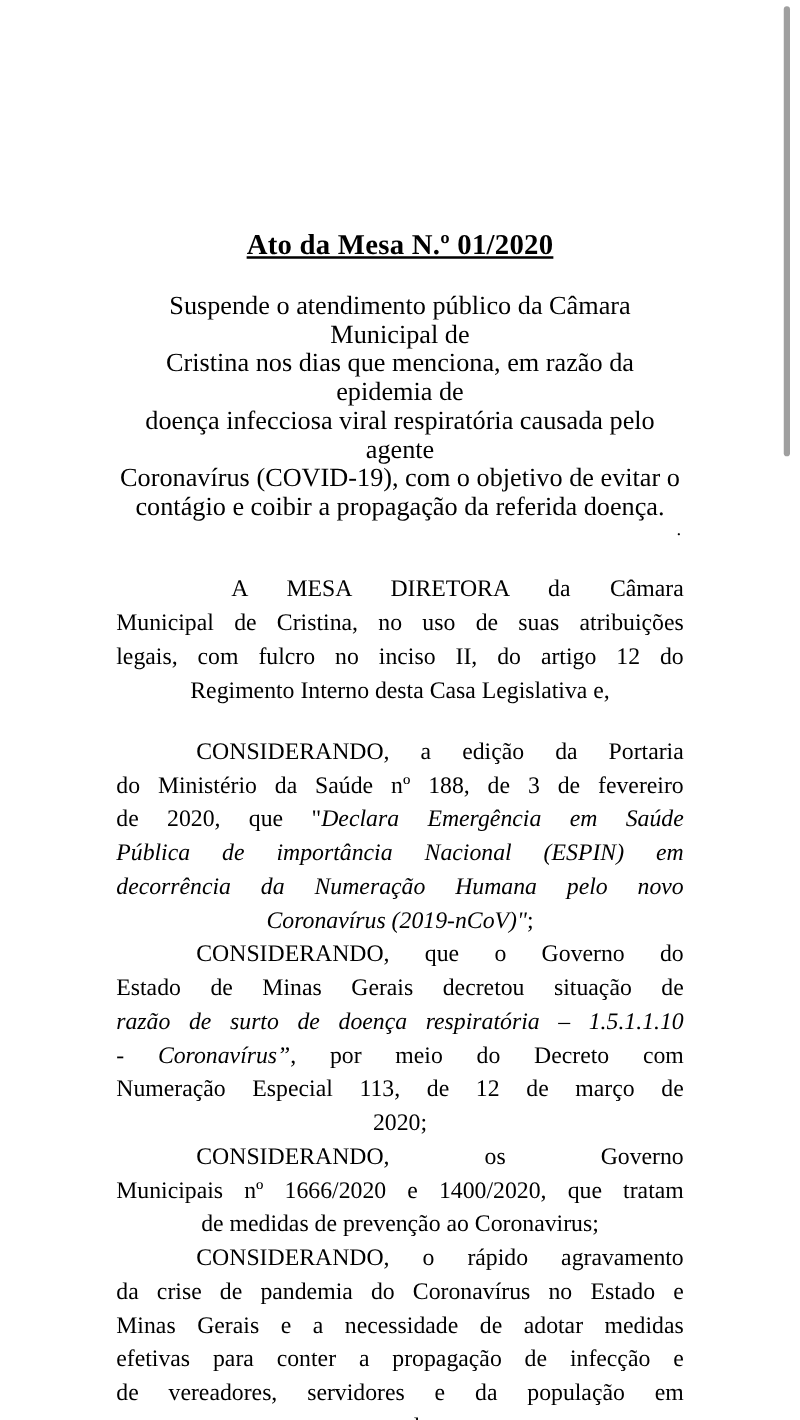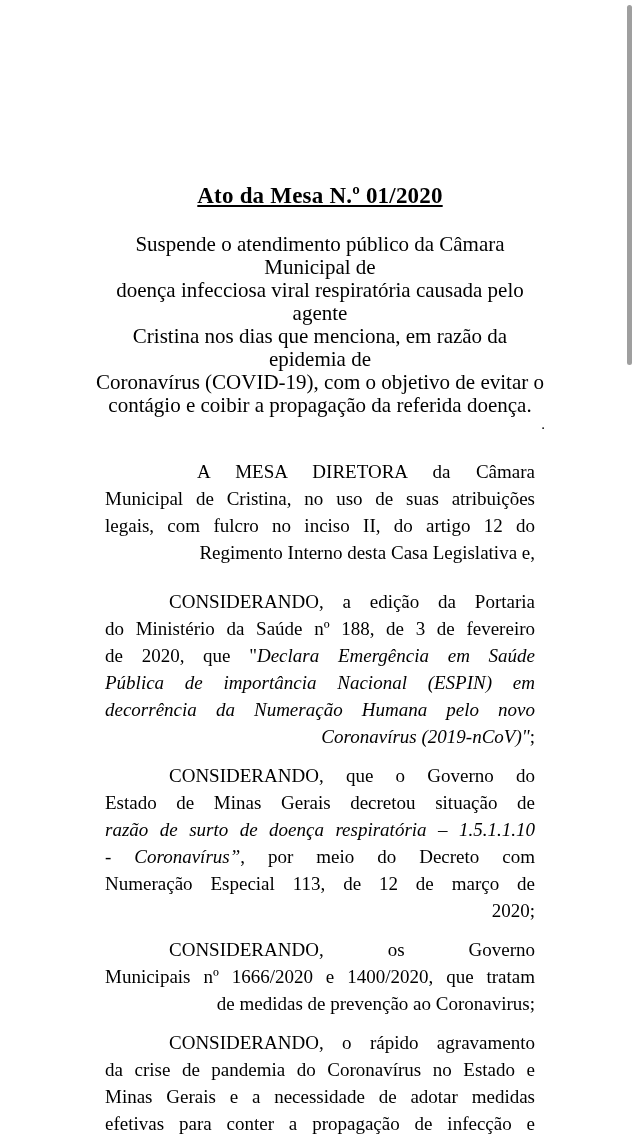--- a/index.html
+++ b/index.html
@@ -34,23 +34,23 @@
     text-align: right;
     font-size: 15px;
     line-height: 14px;
     padding-right: 2px;
   }
   .body-text {
     margin-top: 27px;
     font-size: 19px;
     line-height: 27px;
   }
-  .para { margin: 12px; }
+  .para { margin: 0; }
   .para.gap { margin-bottom: 22px; }
-  .line { text-align: right; }
+  .line { text-align: center; }
   .line.just {
     text-align: justify;
     text-align-last: justify;
   }
   .line.first.opening { padding-left: 92px; }
   .line.first.considerando { padding-left: 64px; }
   .it { font-style: italic; }
   .scrollbar-thumb {
     position: absolute;
     left: 627px;
@@ -62,22 +62,22 @@
   }
 </style>
 </head>
 <body>
 
 <div class="doc">
   <div class="title">Ato da Mesa N.º 01/2020</div>
 
   <div class="summary">
       <div>Suspende o atendimento público da Câmara Municipal de</div>
+      <div>Cristina nos dias que menciona, em razão da epidemia de</div>
       <div>doença infecciosa viral respiratória causada pelo agente</div>
-      <div>Cristina nos dias que menciona, em razão da epidemia de</div>
       <div>Coronavírus (COVID-19), com o objetivo de evitar o</div>
       <div>contágio e coibir a propagação da referida doença.</div>
     </div>
 
   <div class="stray-period-line">.</div>
 
   <div class="body-text">
       <div class="para gap">
         <div class="line just first opening"><span>A MESA DIRETORA da Câmara</span></div>
         <div class="line just"><span>Municipal de Cristina, no uso de suas atribuições</span></div>

